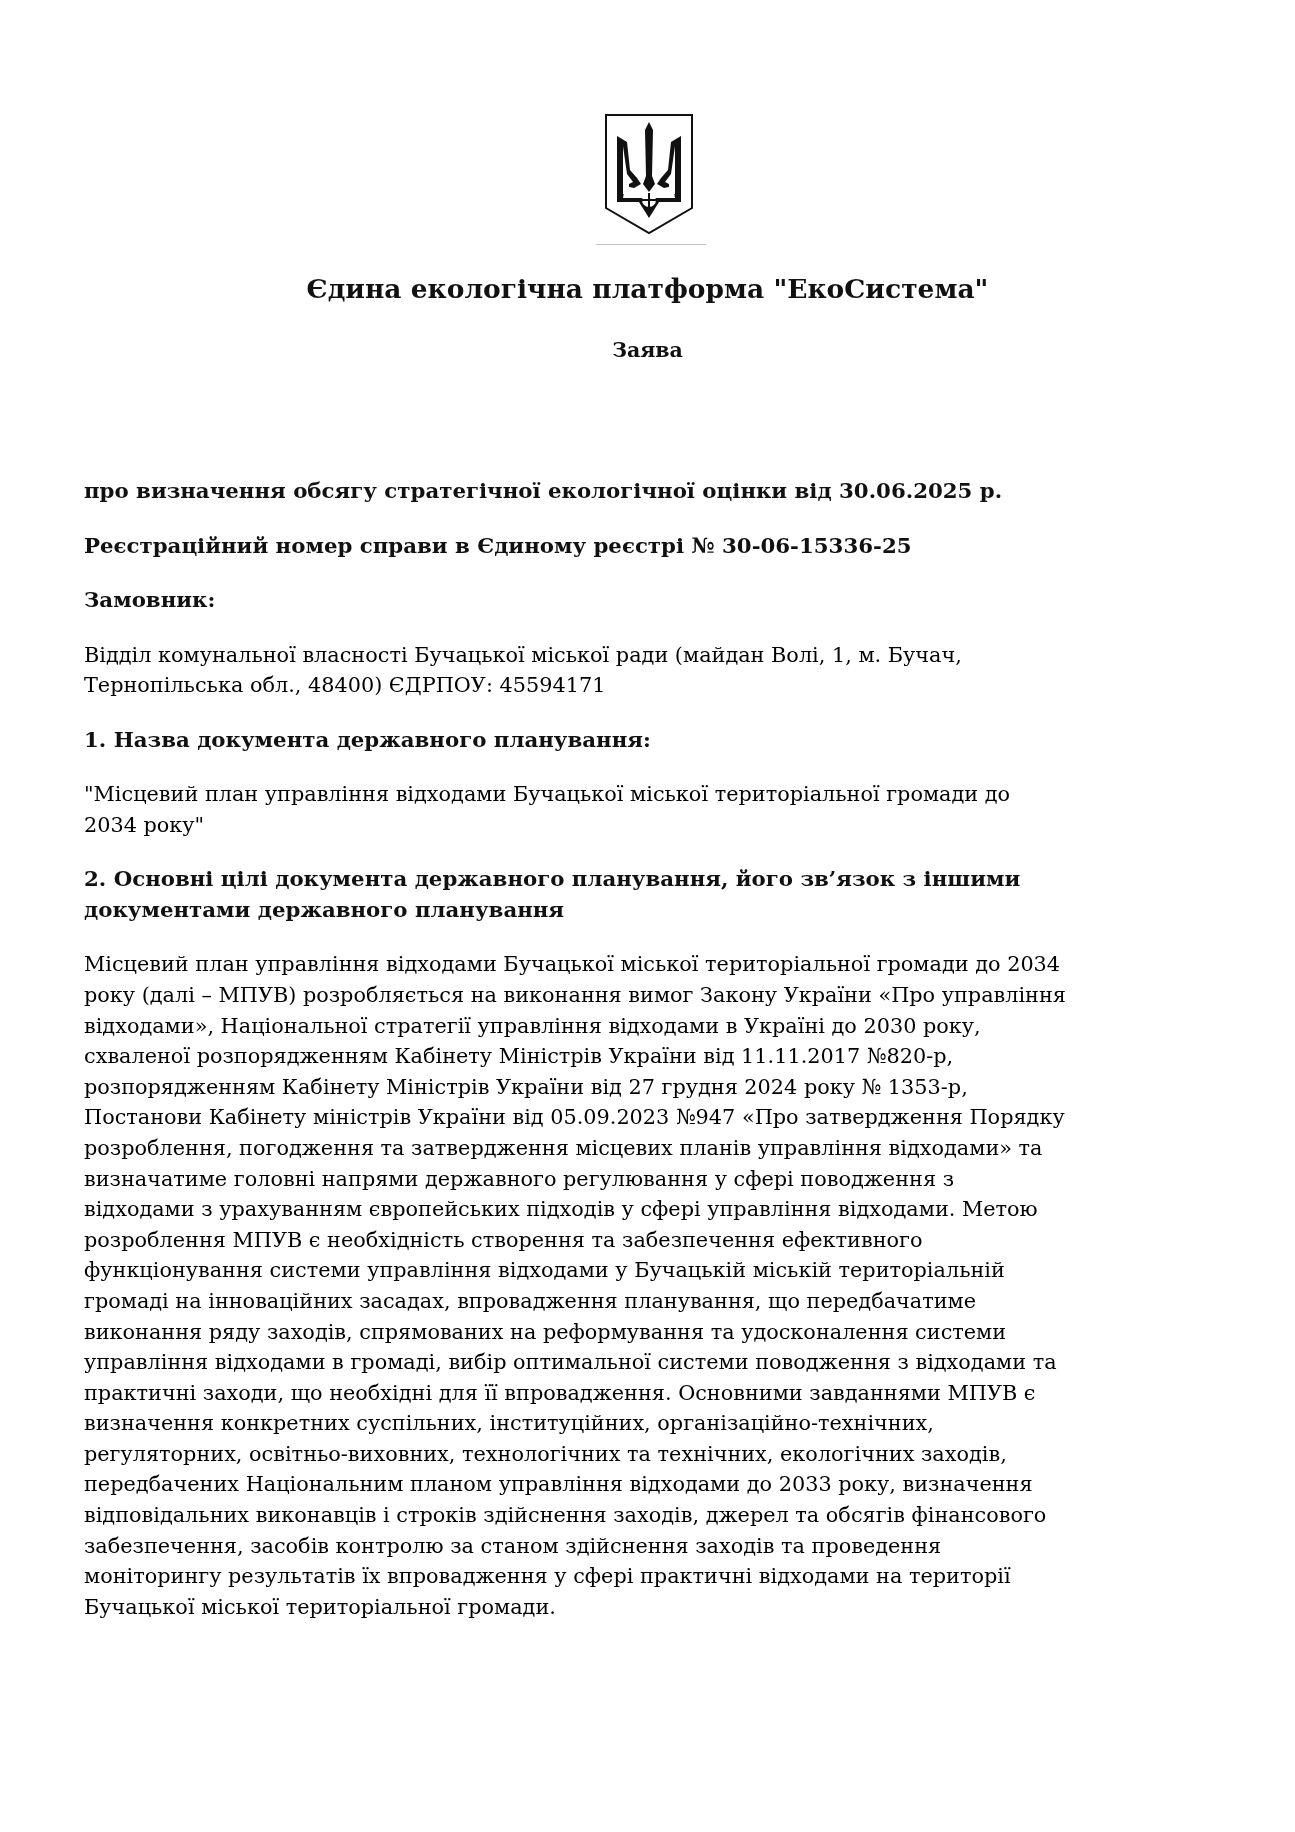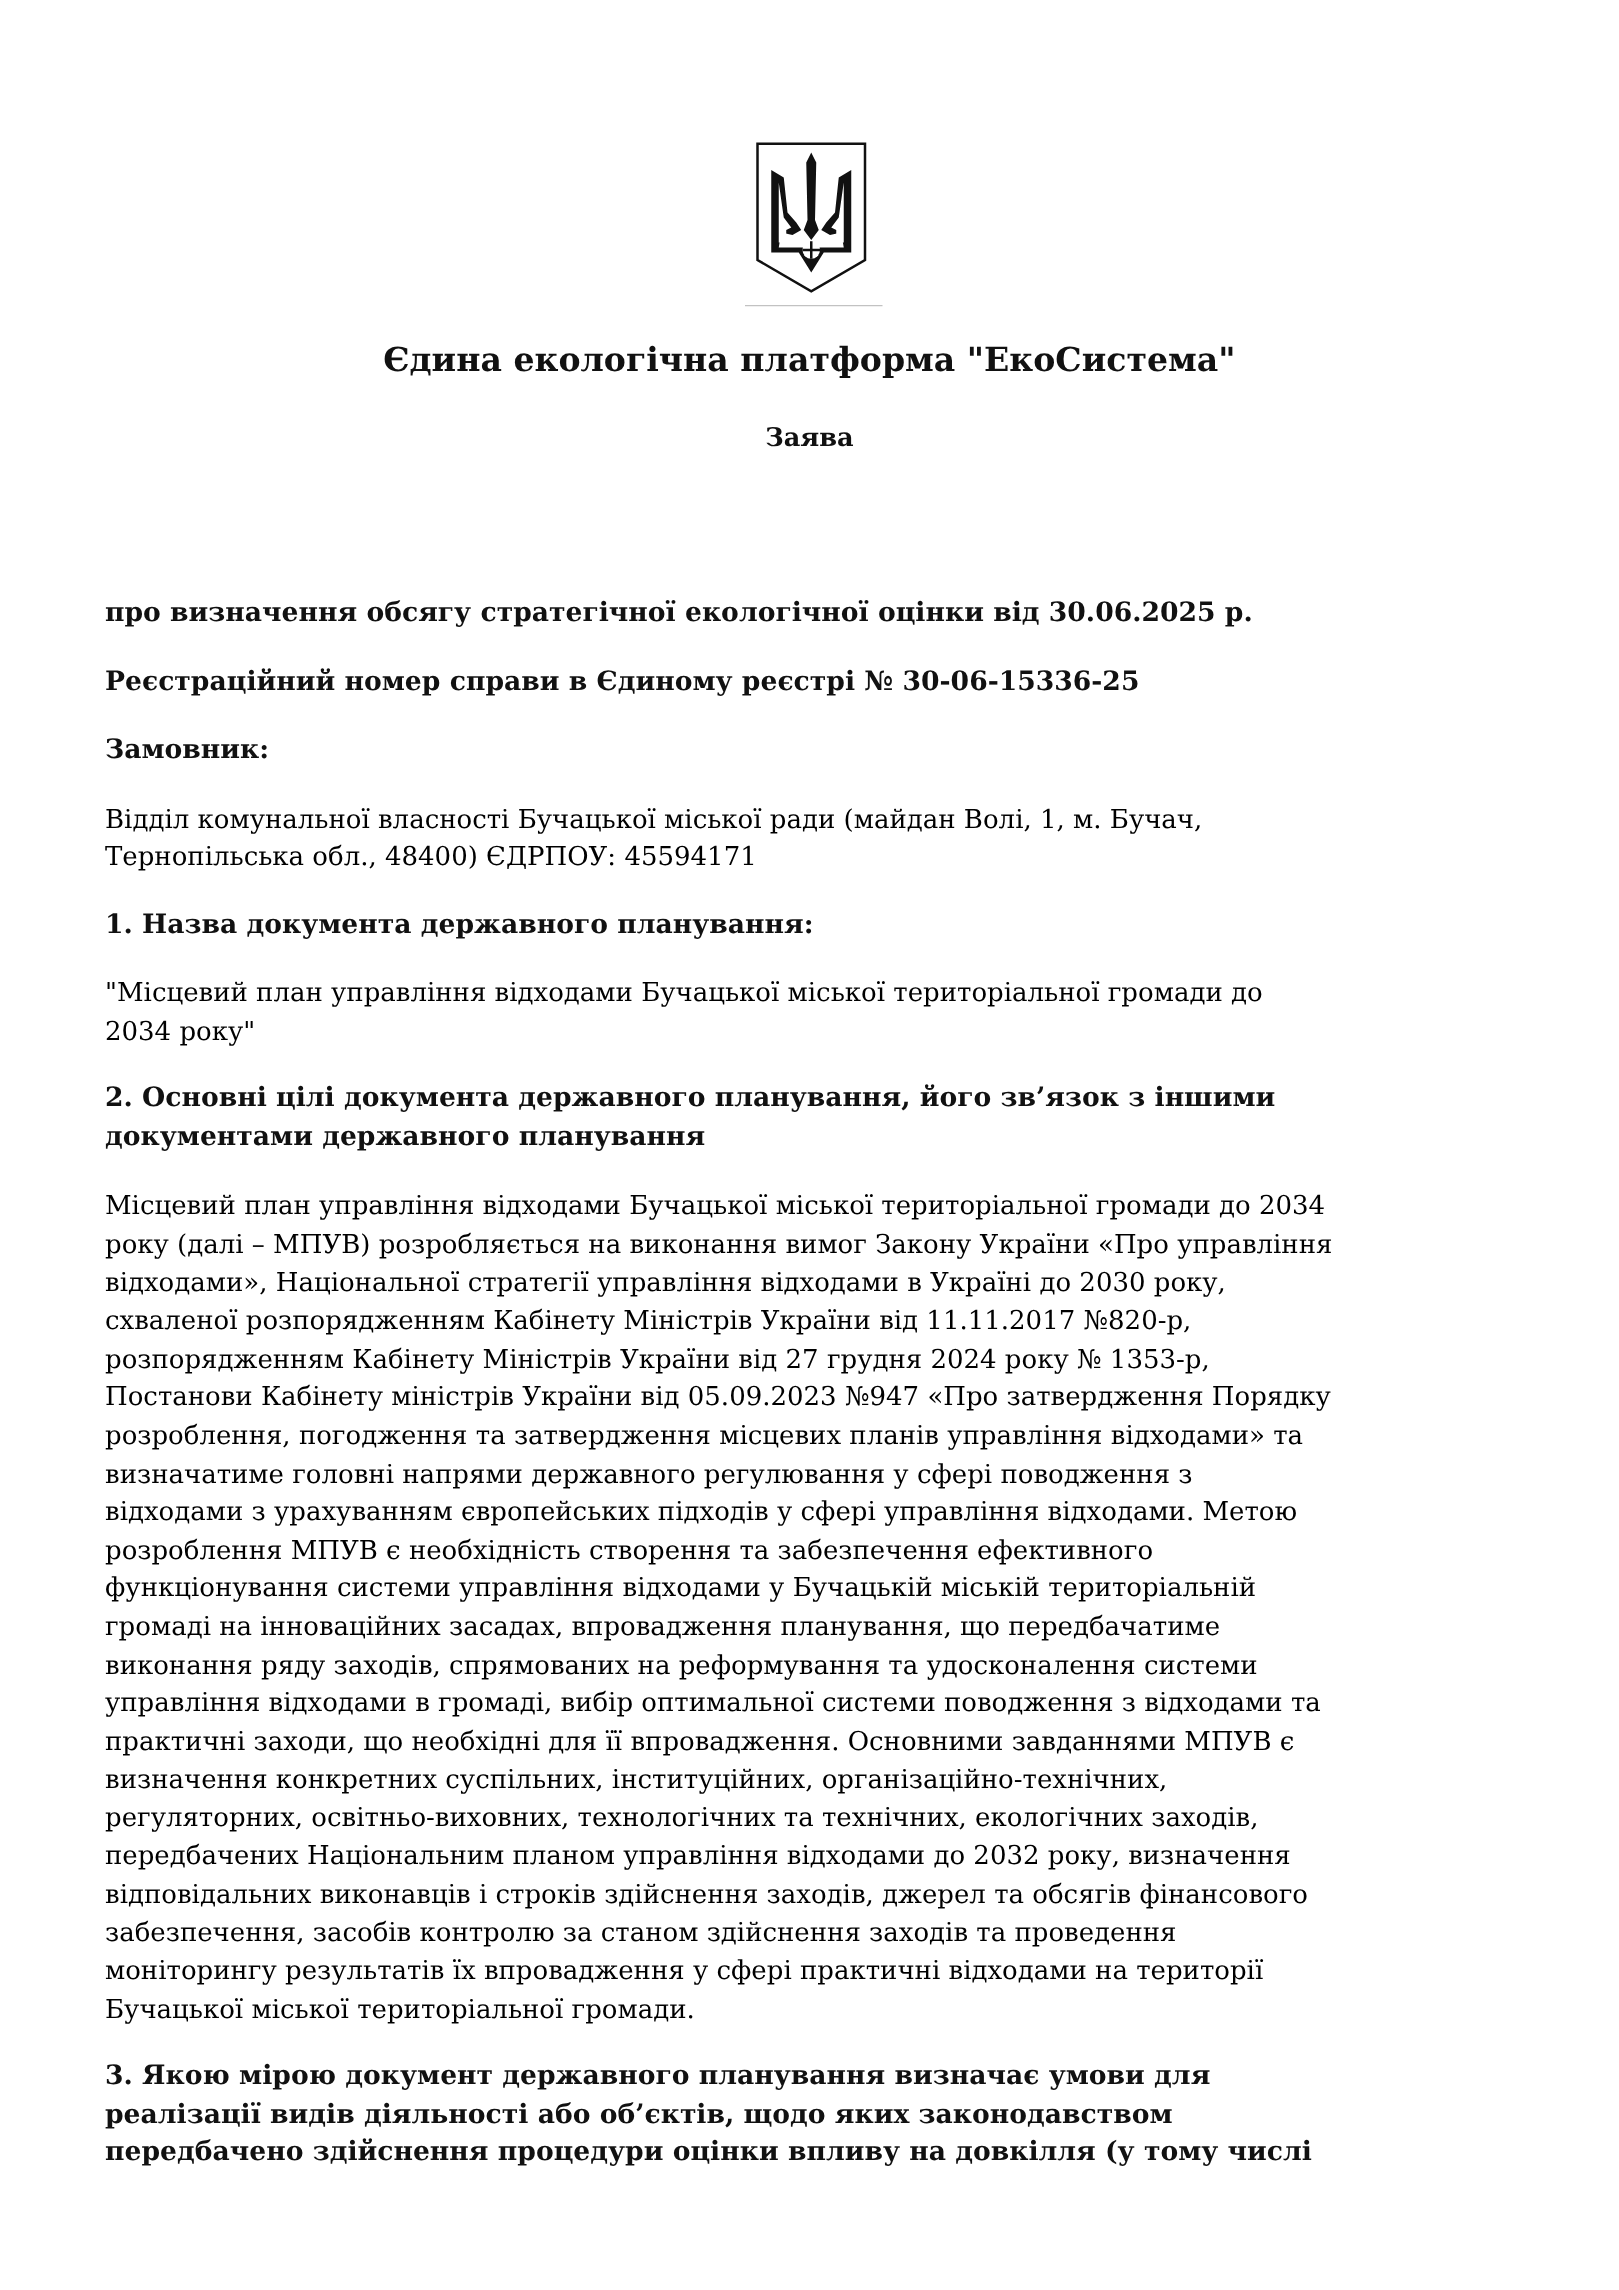--- a/index.html
+++ b/index.html
@@ -92,27 +92,22 @@
         <p class="p">визначатиме головні напрями державного регулювання у сфері поводження з</p>
         <p class="p">відходами з урахуванням європейських підходів у сфері управління відходами. Метою</p>
         <p class="p">розроблення МПУВ є необхідність створення та забезпечення ефективного</p>
         <p class="p">функціонування системи управління відходами у Бучацькій міській територіальній</p>
         <p class="p">громаді на інноваційних засадах, впровадження планування, що передбачатиме</p>
         <p class="p">виконання ряду заходів, спрямованих на реформування та удосконалення системи</p>
         <p class="p">управління відходами в громаді, вибір оптимальної системи поводження з відходами та</p>
         <p class="p">практичні заходи, що необхідні для її впровадження. Основними завданнями МПУВ є</p>
         <p class="p">визначення конкретних суспільних, інституційних, організаційно-технічних,</p>
         <p class="p">регуляторних, освітньо-виховних, технологічних та технічних, екологічних заходів,</p>
-        <p class="p">передбачених Національним планом управління відходами до 2032 року, визначення</p>
+        <p class="p">передбачених Національним планом управління відходами до 2033 року, визначення</p>
         <p class="p">відповідальних виконавців і строків здійснення заходів, джерел та обсягів фінансового</p>
         <p class="p">забезпечення, засобів контролю за станом здійснення заходів та проведення</p>
         <p class="p">моніторингу результатів їх впровадження у сфері практичні відходами на території</p>
         <p class="p">Бучацької міської територіальної громади.</p>
       </div>
   </div>
   <div class="gap-m"></div>
 
-  <div>
-    <p class="h">3. Якою мірою документ державного планування визначає умови для</p>
-    <p class="h">реалізації видів діяльності або об’єктів, щодо яких законодавством</p>
-    <p class="h">передбачено здійснення процедури оцінки впливу на довкілля (у тому числі</p>
-  </div>
 </div>
 
 </body></html>

